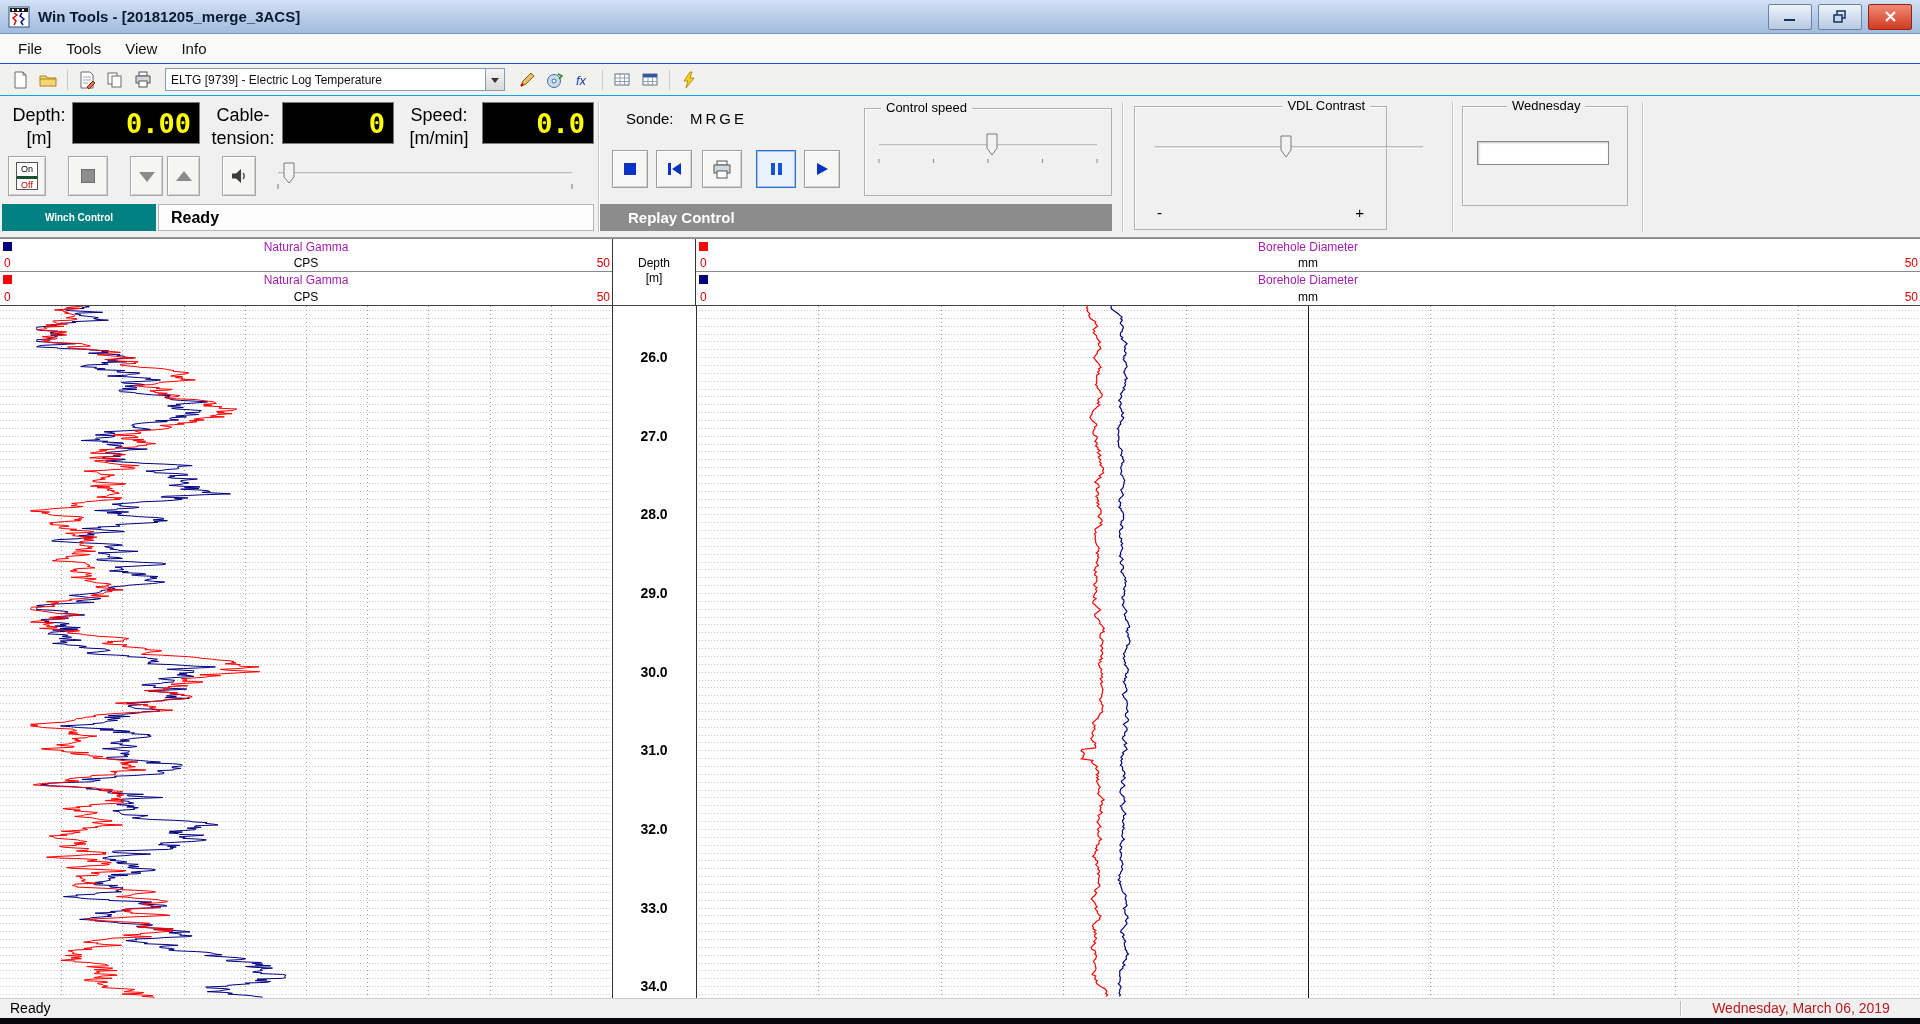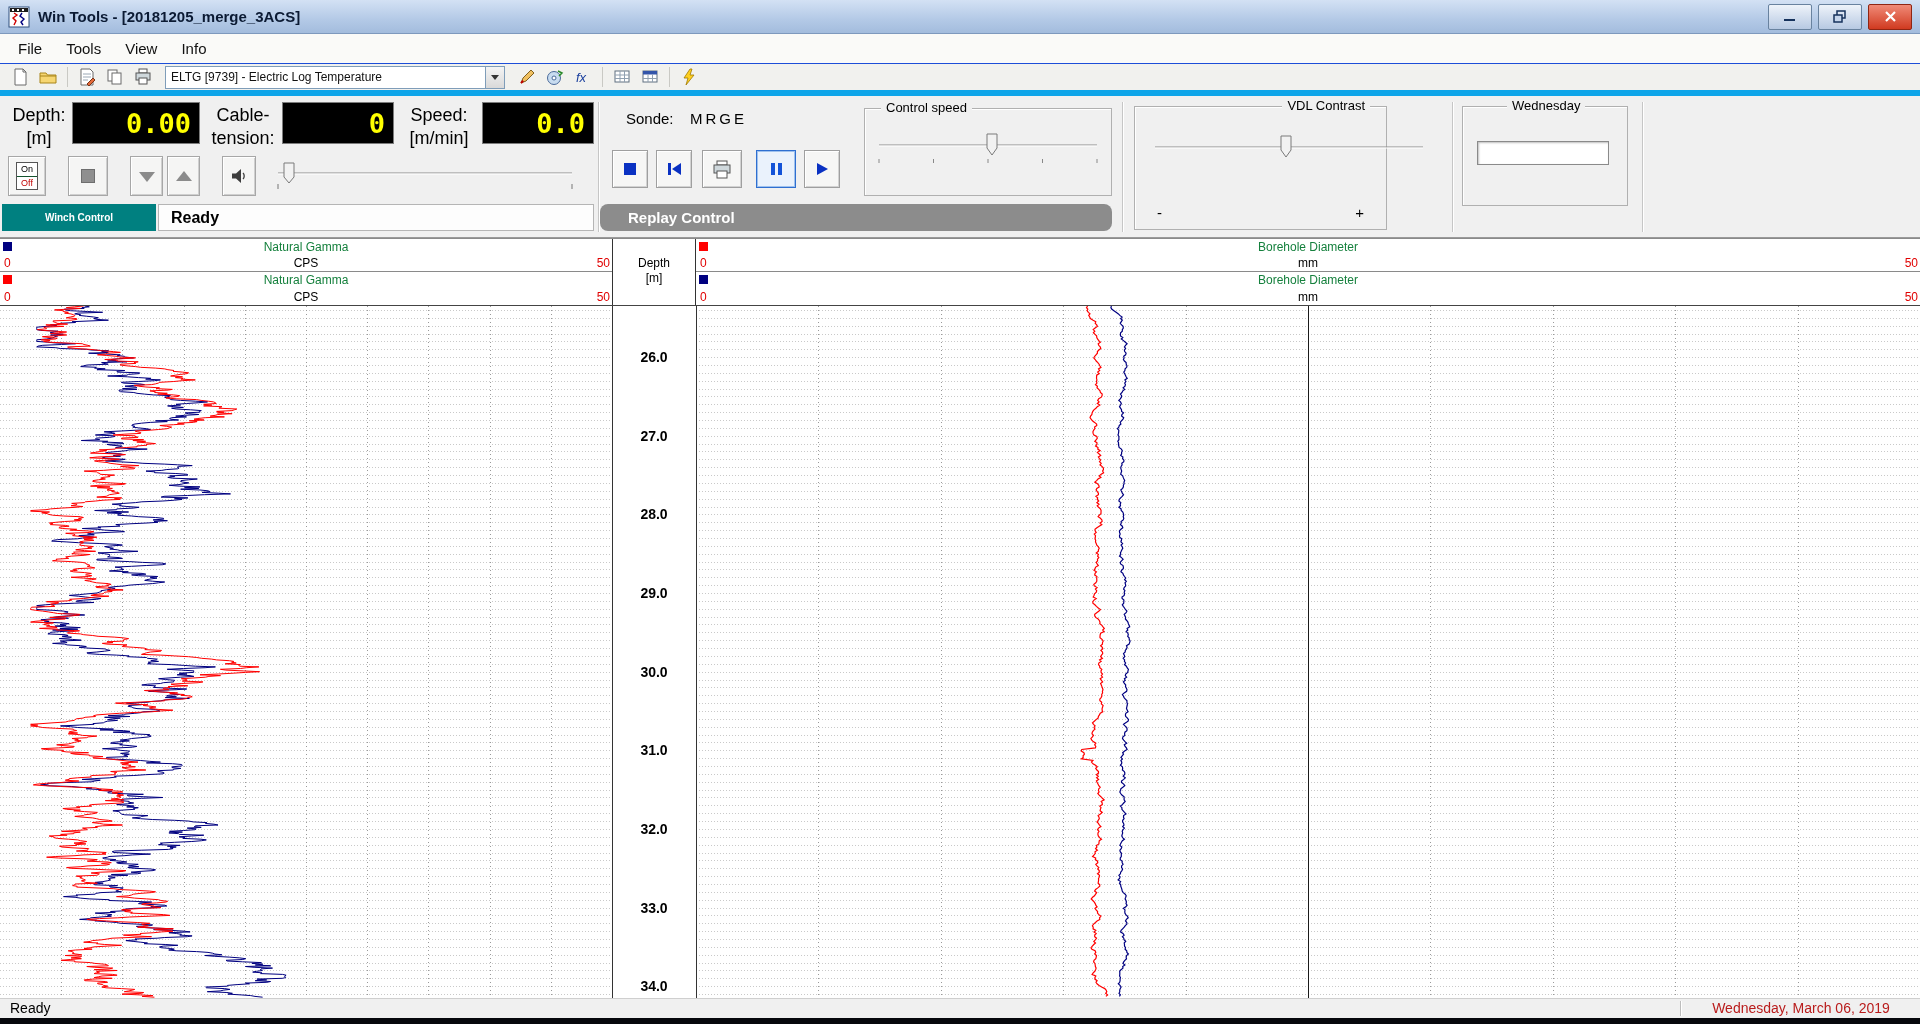--- a/index.html
+++ b/index.html
@@ -19,21 +19,21 @@
   .wb.min, .wb.max { background:linear-gradient(180deg,#eef3fa,#b7c9e2); }
   .wb.close { background:linear-gradient(180deg,#f08a77,#d03a20); border-color:#8f2512; }
 
   
   .menubar { position:absolute; top:34px; left:0; width:100%; height:30px; background:#fafaf8;
     border-bottom:1px solid #1d4ed8; display:flex; align-items:center; padding-left:6px; }
   .mitem { padding:0 12px; font-size:15px; color:#111; line-height:29px; }
 
   
   .toolbar { position:absolute; top:64px; left:0; width:100%; height:32px; background:#f1f1ee;
-    border-bottom:6px solid #0ea5e9; display:flex; align-items:center; padding-left:6px; }
+    border-bottom:1px solid #0ea5e9; display:flex; align-items:center; padding-left:6px; }
   .tbtn { width:26px; height:26px; background:transparent; border:1px solid transparent;
     display:flex; align-items:center; justify-content:center; margin:0 1px; }
   .tsep { width:1px; height:20px; background:#c9c9c4; margin:0 5px; }
   .combo { width:340px; height:23px; background:#fff; border:1px solid #7f9db9; display:flex;
     align-items:center; margin:0 8px; }
   .combo-text { flex:1; font-size:12px; padding-left:5px; color:#111; white-space:nowrap; overflow:hidden; }
   .combo-arrow { width:19px; height:21px; background:linear-gradient(180deg,#f4f4f4,#d9d9d9);
     border-left:1px solid #7f9db9; display:flex; align-items:center; justify-content:center; }
   .caret { width:0; height:0; border:4px solid transparent; border-top:5px solid #333; margin-top:5px; }
 
@@ -42,57 +42,57 @@
     border-bottom:1px solid #9a9a9a; }
   .lbl { font-size:18px; color:#000; text-align:center; line-height:1.3; }
   .lcd { background:#000; border:1px solid #7c7c7c; box-shadow:inset 1px 1px 3px rgba(0,0,0,.8);
     color:#ffff00; font-family:"DejaVu Sans Mono", monospace; font-weight:bold; font-size:27px;
     display:flex; align-items:center; justify-content:flex-end; padding-right:8px; }
   .ctl-btn { background:#f5f5f4; border:1px solid #a7a7a7;
     box-shadow:inset 1px 1px 0 #fff, inset -1px -1px 0 #cfcfcf;
     display:flex; align-items:center; justify-content:center; }
   .onoff { width:22px; height:28px; background:#fff; border:1px solid #555; display:flex; flex-direction:column; }
   .onoff i { font-style:normal; font-size:9px; line-height:13px; text-align:center; }
-  .onoff .on { color:#000; border-bottom:1px solid #14532d; }
+  .onoff .on { color:#000; border-bottom:3px solid #14532d; }
   .onoff .off { color:#c00000; }
   .sq-stop { width:14px; height:14px; background:#8f8f8f; border:1px solid #6e6e6e; }
   .tri-down { width:0; height:0; border:8px solid transparent; border-top:10px solid #8b8b8b; margin-top:9px; }
   .tri-up { width:0; height:0; border:8px solid transparent; border-bottom:10px solid #8b8b8b; margin-bottom:9px; }
   .winch-title { background:#008080; color:#fff; font-weight:bold; font-size:10px;
     display:flex; align-items:center; justify-content:center; }
   .winch-ready { background:#fdfdfd; border:1px solid #b5b5b5; font-weight:bold; font-size:16px;
     display:flex; align-items:center; padding-left:12px; color:#000; }
   .sonde-lbl { font-size:15px; color:#000; }
   .sonde-val { font-size:15px; color:#000; letter-spacing:3px; margin-left:12px; }
   .rbtn { width:36px; height:38px; background:#f6f6f5; border:1px solid #9f9f9f;
     box-shadow:inset 1px 1px 0 #fff, inset -1px -1px 0 #d2d2d2;
     display:flex; align-items:center; justify-content:center; }
   .rbtn.active { border:1px solid #2f6fd0; box-shadow:inset 0 0 0 1px #9ec1ee; background:#eaf2fc; }
   .replay-title { background:#8c8c8c; color:#fff; font-weight:bold; font-size:15px;
-    display:flex; align-items:center; padding-left:28px;border-radius:8px; }
+    display:flex; align-items:center; padding-left:28px; }
   .grp { border:1px solid #b0b0b0; box-shadow:inset 1px 1px 0 #fff; background:#f0f0f0; }
   .grp-lbl { position:absolute; top:-9px; background:#f0f0f0; padding:0 5px; font-size:13px; color:#000; }
   .vgroove { width:2px; border-left:1px solid #c6c6c6; border-right:1px solid #ffffff; }
   .pm { position:absolute; bottom:8px; font-size:15px; color:#000; }
   .ann-input { background:#fff; border:1px solid #8a8a8a; box-shadow:inset 1px 1px 2px rgba(0,0,0,.25);
     font-size:13px; padding:2px 4px; }
 
   
   .chart-hdr { position:absolute; top:238px; left:0; width:1920px; height:68px; background:#fff;
     border-top:1px solid #8a8a8a; border-bottom:1px solid #444; }
   .hdr-left { position:absolute; left:0; top:0; width:612px; height:66px; }
   .hdr-depth { position:absolute; left:612px; top:0; width:84px; height:66px;
     border-left:1px solid #333; border-right:1px solid #333; text-align:center; padding-top:17px; }
   .hdr-right { position:absolute; left:696px; top:0; width:1224px; height:66px; }
   .chrow { position:relative; height:33px; }
   .chrow.rb { border-bottom:1px solid #8a8a8a; }
   .csq { position:absolute; left:3px; top:3px; width:9px; height:9px; }
   .csq.navy { background:#000080; }
   .csq.red { background:#ff0000; }
-  .ct { position:absolute; top:1px; left:0; right:0; text-align:center; font-size:12px; color:#15803d; }
+  .ct { position:absolute; top:1px; left:0; right:0; text-align:center; font-size:12px; color:#a21caf; }
   .cu { position:absolute; bottom:1px; left:0; right:0; text-align:center; font-size:12px; color:#000; }
   .cmin { position:absolute; left:4px; bottom:1px; font-size:12px; color:#e00000; }
   .cmax { position:absolute; right:2px; bottom:1px; font-size:12px; color:#e00000; }
   .dh { font-size:12px; color:#000; line-height:15px; }
 
   
   #chart-svg { position:absolute; top:306px; left:0; background:#fff; }
 
   
   .statusbar { position:absolute; top:998px; left:0; width:100%; height:20px; background:#f0f0f0;

